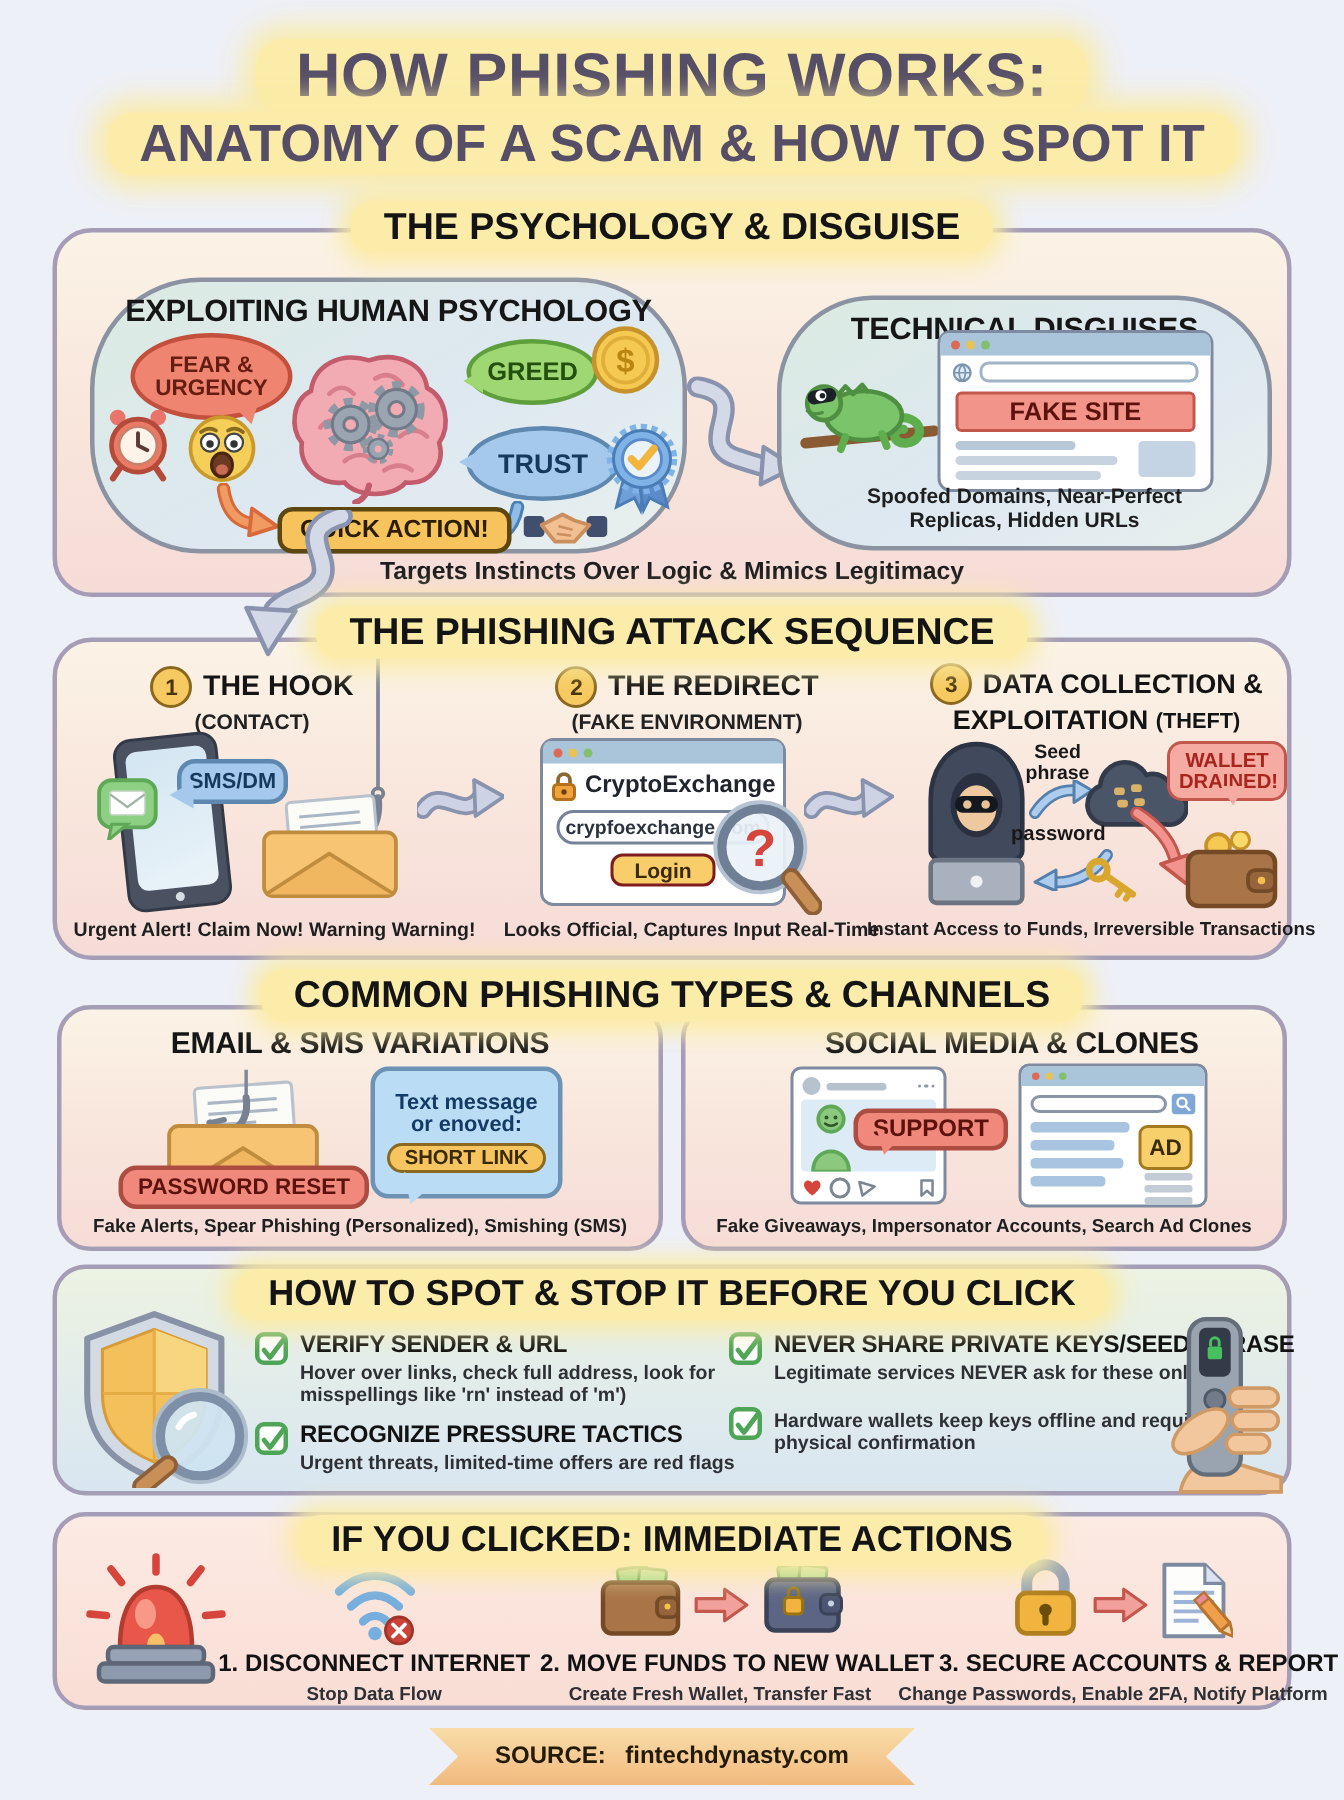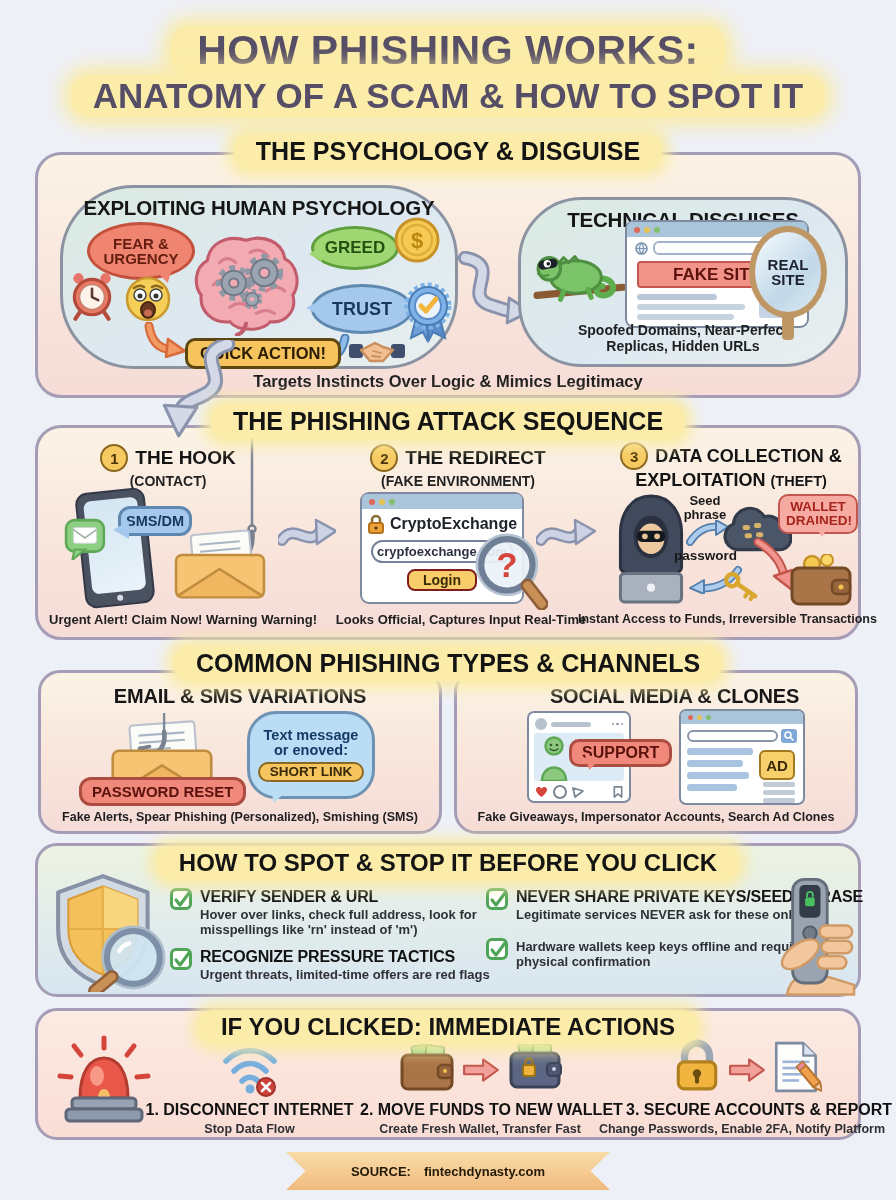--- a/index.html
+++ b/index.html
@@ -36,37 +36,37 @@
   .bframe{position:absolute;background:#fff;border:2.5px solid #7e8aa0;border-radius:9px;box-sizing:border-box;}
   .bbar{height:15px;background:#aac4d9;border-radius:5px 5px 0 0;display:flex;align-items:center;gap:4px;padding:0 7px;}
   .dot{width:6px;height:6px;border-radius:50%;}
   .dot.r{background:#dd6a58;}.dot.y{background:#e7c254;}.dot.g{background:#82bf6e;}
   .pill{border:2.5px solid #76829a;border-radius:13px;background:#fff;color:#2c3240;text-align:center;}
   .loginbtn{background:#f8cd6a;border:2px solid #7f1d1d;border-radius:8px;color:#3a2a08;font-size:14px;padding:1px 14px;display:inline-block;}
   .redbadge{position:absolute;background:#f0897c;border:3px solid #ad4c41;border-radius:12px;color:#5c120c;padding:3px 10px;white-space:nowrap;}
   .drained{position:absolute;background:#f5aba1;border:2.5px solid #c4574d;border-radius:10px;color:#a7251c;
            text-align:center;font-size:13.5px;line-height:1.05;padding:4px 6px;box-sizing:border-box;}
   .drained::after{content:"";position:absolute;bottom:-13px;left:34px;border:8px solid transparent;border-top:13px solid #f5aba1;}
-  .msgbubble{position:absolute;background:#badcf4;border:3px solid #6d92b4;border-radius:29px;color:#143a66;
+  .msgbubble{position:absolute;background:#badcf4;border:3px solid #6d92b4;border-radius:12px;color:#143a66;
              display:flex;flex-direction:column;align-items:center;justify-content:center;box-sizing:border-box;line-height:1.08;}
   .msgbubble::after{content:"";position:absolute;left:14px;bottom:-18px;border:11px solid transparent;border-top:19px solid #badcf4;transform:rotate(18deg);}
   .shortlink{background:#f6c55f;border:2.5px solid #8a6820;border-radius:14px;color:#3a2a08;font-size:13.5px;padding:1px 10px;margin-top:3px;white-space:nowrap;}
   .support{position:absolute;background:#f0897c;border:3px solid #ad4c41;border-radius:10px;color:#5c120c;font-size:16px;padding:2px 10px;z-index:3;white-space:nowrap;}
   .support::after{content:"";position:absolute;left:10px;bottom:-14px;border:8px solid transparent;border-top:14px solid #f0897c;transform:rotate(14deg);}
   .adbadge{position:absolute;background:#f8d06b;border:2.5px solid #a3791f;border-radius:6px;color:#3a2a08;font-size:15px;
            display:flex;align-items:center;justify-content:center;}
   .spot-item{position:absolute;display:flex;gap:8px;align-items:flex-start;}
   .spot-title{font-size:16px;color:#121212;white-space:nowrap;letter-spacing:-0.2px;}
   .spot-desc{font-size:13px;color:#2e3035;line-height:1.18;margin-top:1px;}
   .acttitle{position:absolute;text-align:center;font-size:16px;color:#121212;white-space:nowrap;}
   .actdesc{position:absolute;text-align:center;font-size:12.5px;color:#2e3035;white-space:nowrap;}
   .ribbon{position:absolute;left:50%;transform:translateX(-50%);width:324px;height:38px;
           background:linear-gradient(180deg,#f8dca8 0%,#f5c88f 60%,#f0b97e 100%);
           clip-path:polygon(0% 0%,100% 0%,94% 50%,100% 100%,0% 100%,6% 50%);
-          display:flex;align-items:center;justify-content:center;gap:13px;color:#231a08;font-size:13px;}
+          display:flex;align-items:center;justify-content:center;gap:13px;color:#231a08;font-size:16px;}
   .phone{position:absolute;background:#4a5160;border:2px solid #343947;border-radius:12px;box-sizing:border-box;}
   .phone .scr{position:absolute;left:6px;right:6px;top:7px;bottom:12px;border-radius:7px;background:linear-gradient(160deg,#d3e6f2,#eaf3f9);}
   .phone .hm{position:absolute;left:50%;bottom:3px;width:6px;height:6px;border-radius:50%;background:#d6dde6;transform:translateX(-50%);}
   .mirror{position:absolute;border:6px solid #bf9764;border-radius:50%;background:linear-gradient(135deg,#e7f2f9 15%,#c2d8e8 60%,#d8e8f2 100%);
           display:flex;flex-direction:column;align-items:center;justify-content:center;color:#1d2330;font-size:15px;line-height:1.02;z-index:3;box-sizing:border-box;}
   .mirror::after{content:"";position:absolute;bottom:-28px;left:50%;transform:translateX(-50%);width:12px;height:26px;background:#bf9764;border-radius:4px;}
   .gline{background:#a9c4e0;border-radius:3px;}
 </style>
 </head>
 <body>
@@ -195,24 +195,20 @@
         <div style="margin:6px 10px 0 10px;height:27px;background:#f2948a;border:2.5px solid #c4574d;border-radius:4px;display:flex;align-items:center;justify-content:center;font-size:17px;color:#5c120c;box-sizing:border-box;">FAKE SITE</div>
         <div style="display:flex;gap:8px;margin:6px 10px 0 10px;">
           <div style="flex:1;">
             <div class="gline" style="height:6px;width:70%;background:#b9c8d8;margin-bottom:4px;"></div>
             <div class="gline" style="height:6px;width:95%;background:#c7d4e0;margin-bottom:4px;"></div>
             <div class="gline" style="height:6px;width:85%;background:#c7d4e0;"></div>
           </div>
           <div style="width:38px;height:24px;background:#c5d4e4;border-radius:3px;"></div>
         </div>
       </div>
-      <div class="mirror" style="left:228px;top:26px;width:78px;height:92px;">
-        <span>REAL</span>
-        <span>SITE</span>
-      </div>
       <div class="abs ctr" style="left:0;right:0;top:122px;font-size:14px;line-height:1.15;color:#1e1e1e;">
         <div>Spoofed Domains, Near-Perfect</div>
         <div>Replicas, Hidden URLs</div>
       </div>
     </div>
 
     <div class="cap" style="left:0;right:0;top:217px;font-size:16.5px;">Targets Instincts Over Logic &amp; Mimics Legitimacy</div>
   </div>
 
   <svg class="abs" style="left:146px;top:340px;z-index:6;" width="102" height="98" viewBox="0 0 100 96">

